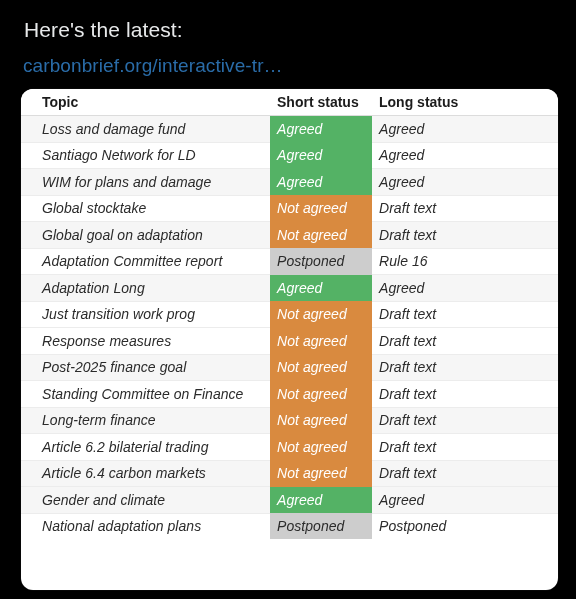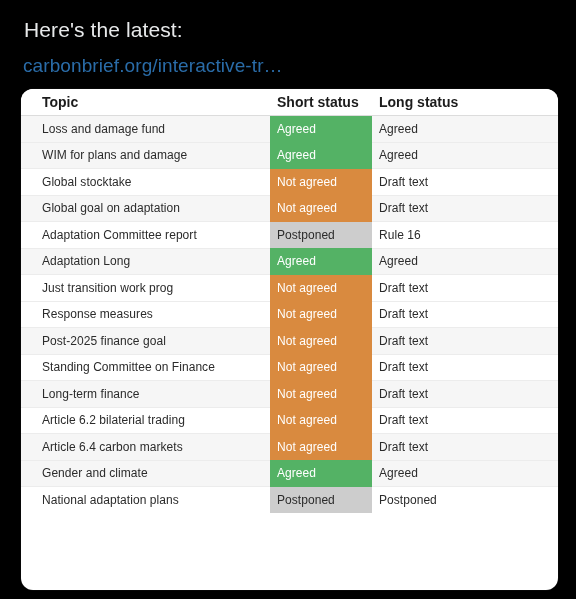--- a/index.html
+++ b/index.html
@@ -82,23 +82,24 @@
   thead th.h-long  { padding-left: 7px; }
 
   tbody tr { height: 23.5px; }
   tbody tr.stripe-a td { background: #f6f6f6; }
   tbody tr.stripe-b td { background: #ffffff; }
 
   tbody td {
     height: 23.5px;
     vertical-align: middle;
     color: #2b2b2b;
-    font-size: 12px;
+    font-size: 14px;
     letter-spacing: 0.05px;
     border-bottom: 1px solid #ececec;
+    font-style: italic;
   }
   tbody tr:last-child td { border-bottom: none; }
 
   td.topic { padding-left: 21px; }
   td.long  { padding-left: 7px; }
 
   td.short {
     padding-left: 7px;
     color: #ffffff;
     border-bottom: none;
@@ -129,20 +130,25 @@
           <th class="h-short">Short status</th>
           <th class="h-long">Long status</th>
         </tr>
       </thead>
       <tbody id="tbody">
           <tr class="stripe-a">
             <td class="topic">Loss and damage fund</td>
             <td class="short s-agreed">Agreed</td>
             <td class="long">Agreed</td>
           </tr>
+          <tr class="stripe-b">
+            <td class="topic">Santiago Network for LD</td>
+            <td class="short s-agreed">Agreed</td>
+            <td class="long">Agreed</td>
+          </tr>
           <tr class="stripe-a">
             <td class="topic">WIM for plans and damage</td>
             <td class="short s-agreed">Agreed</td>
             <td class="long">Agreed</td>
           </tr>
           <tr class="stripe-b">
             <td class="topic">Global stocktake</td>
             <td class="short s-notagreed">Not agreed</td>
             <td class="long">Draft text</td>
           </tr>

